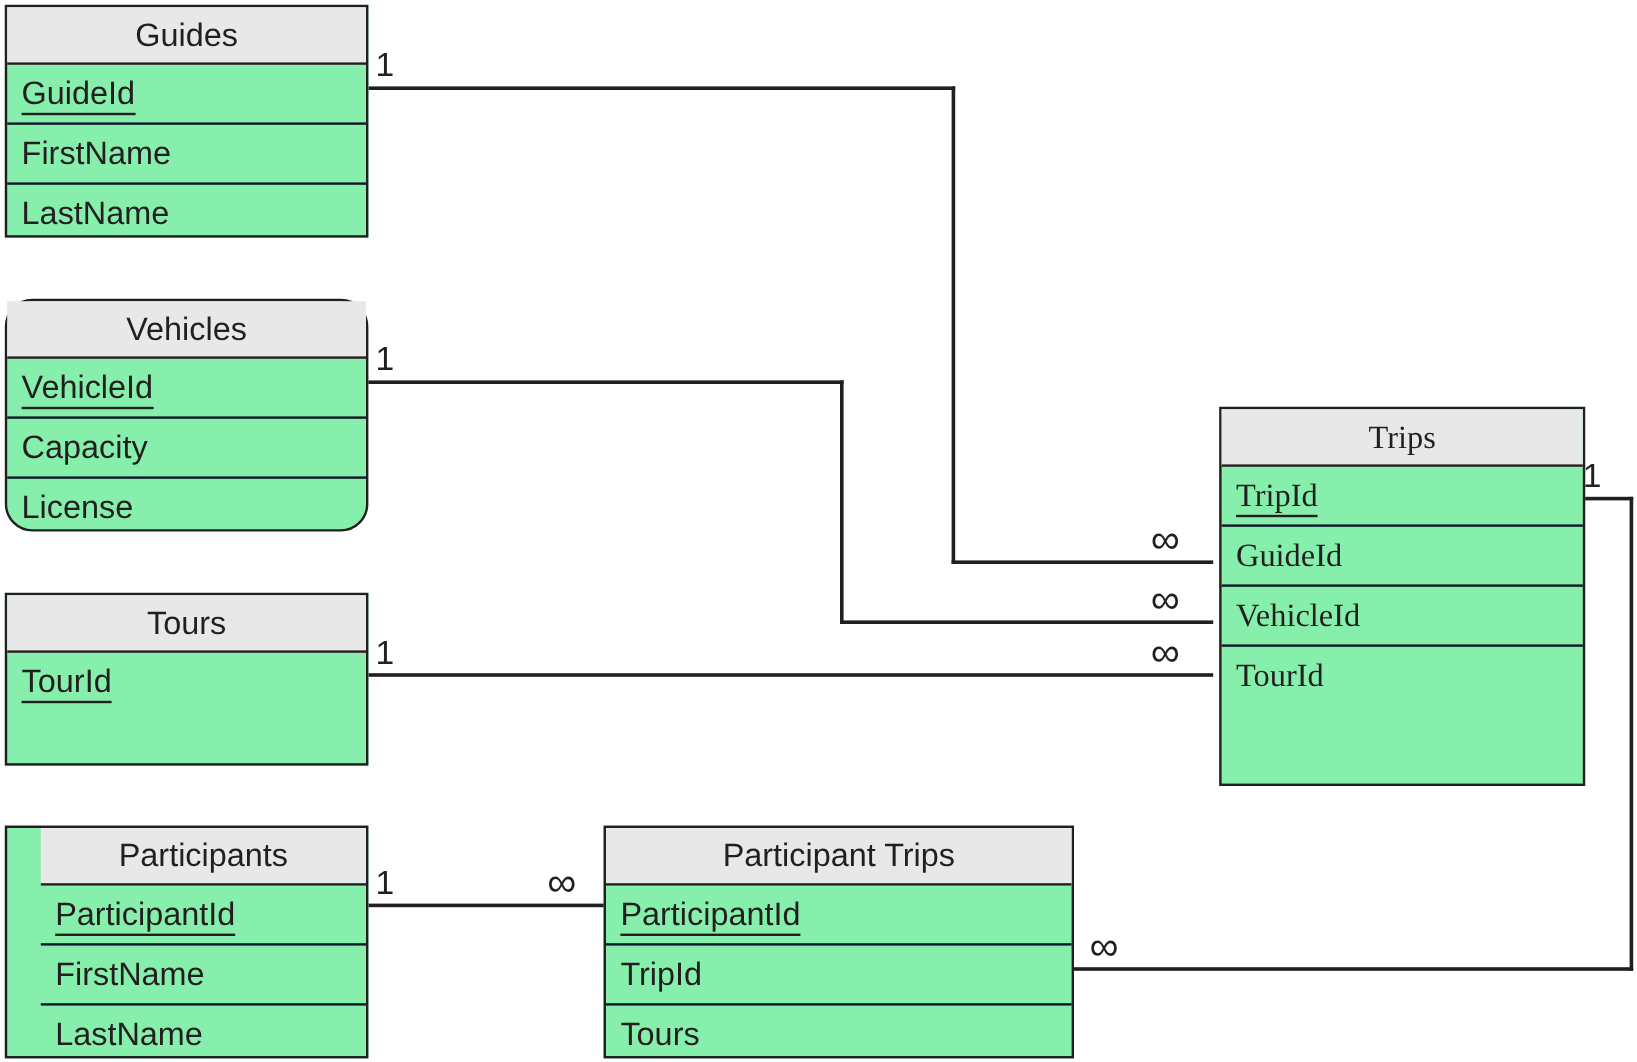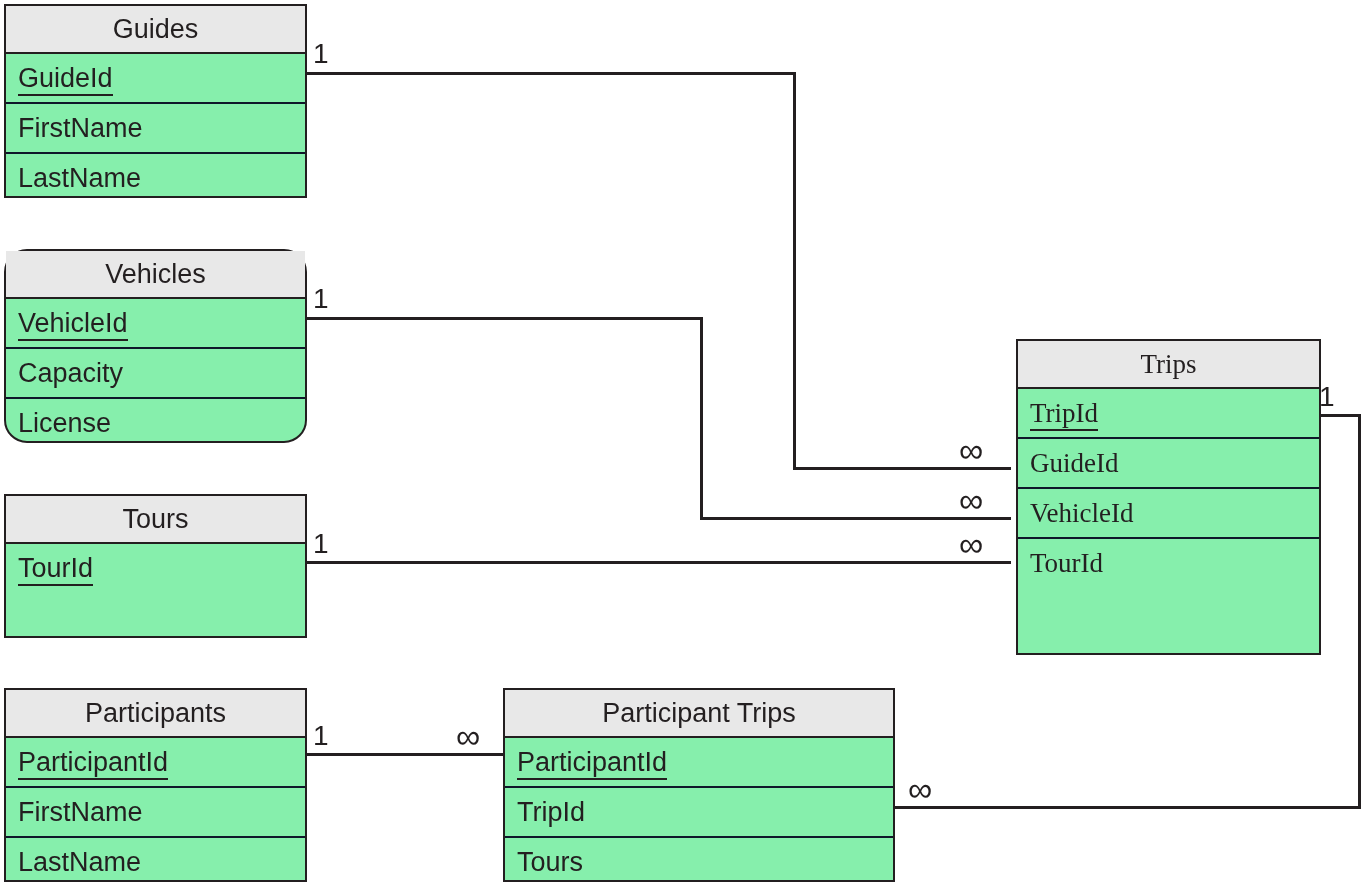--- a/index.html
+++ b/index.html
@@ -145,21 +145,21 @@
     </div>
   </div>
 
   <div class="entity" style="left:4px; top:494px; width:303px; height:144px;">
     <div class="title">Tours</div>
     <div class="attr pk">
       <span>TourId</span>
     </div>
   </div>
 
-  <div class="entity" style="left:4px; top:688px; width:303px; height:194px;">
+  <div class="entity" style="left:4px; top:688px; width:303px; height:194px;padding-left:28px;">
     <div class="title">Participants</div>
     <div class="attr pk">
       <span>ParticipantId</span>
     </div>
     <div class="attr">
       <span>FirstName</span>
     </div>
     <div class="attr">
       <span>LastName</span>
     </div>

